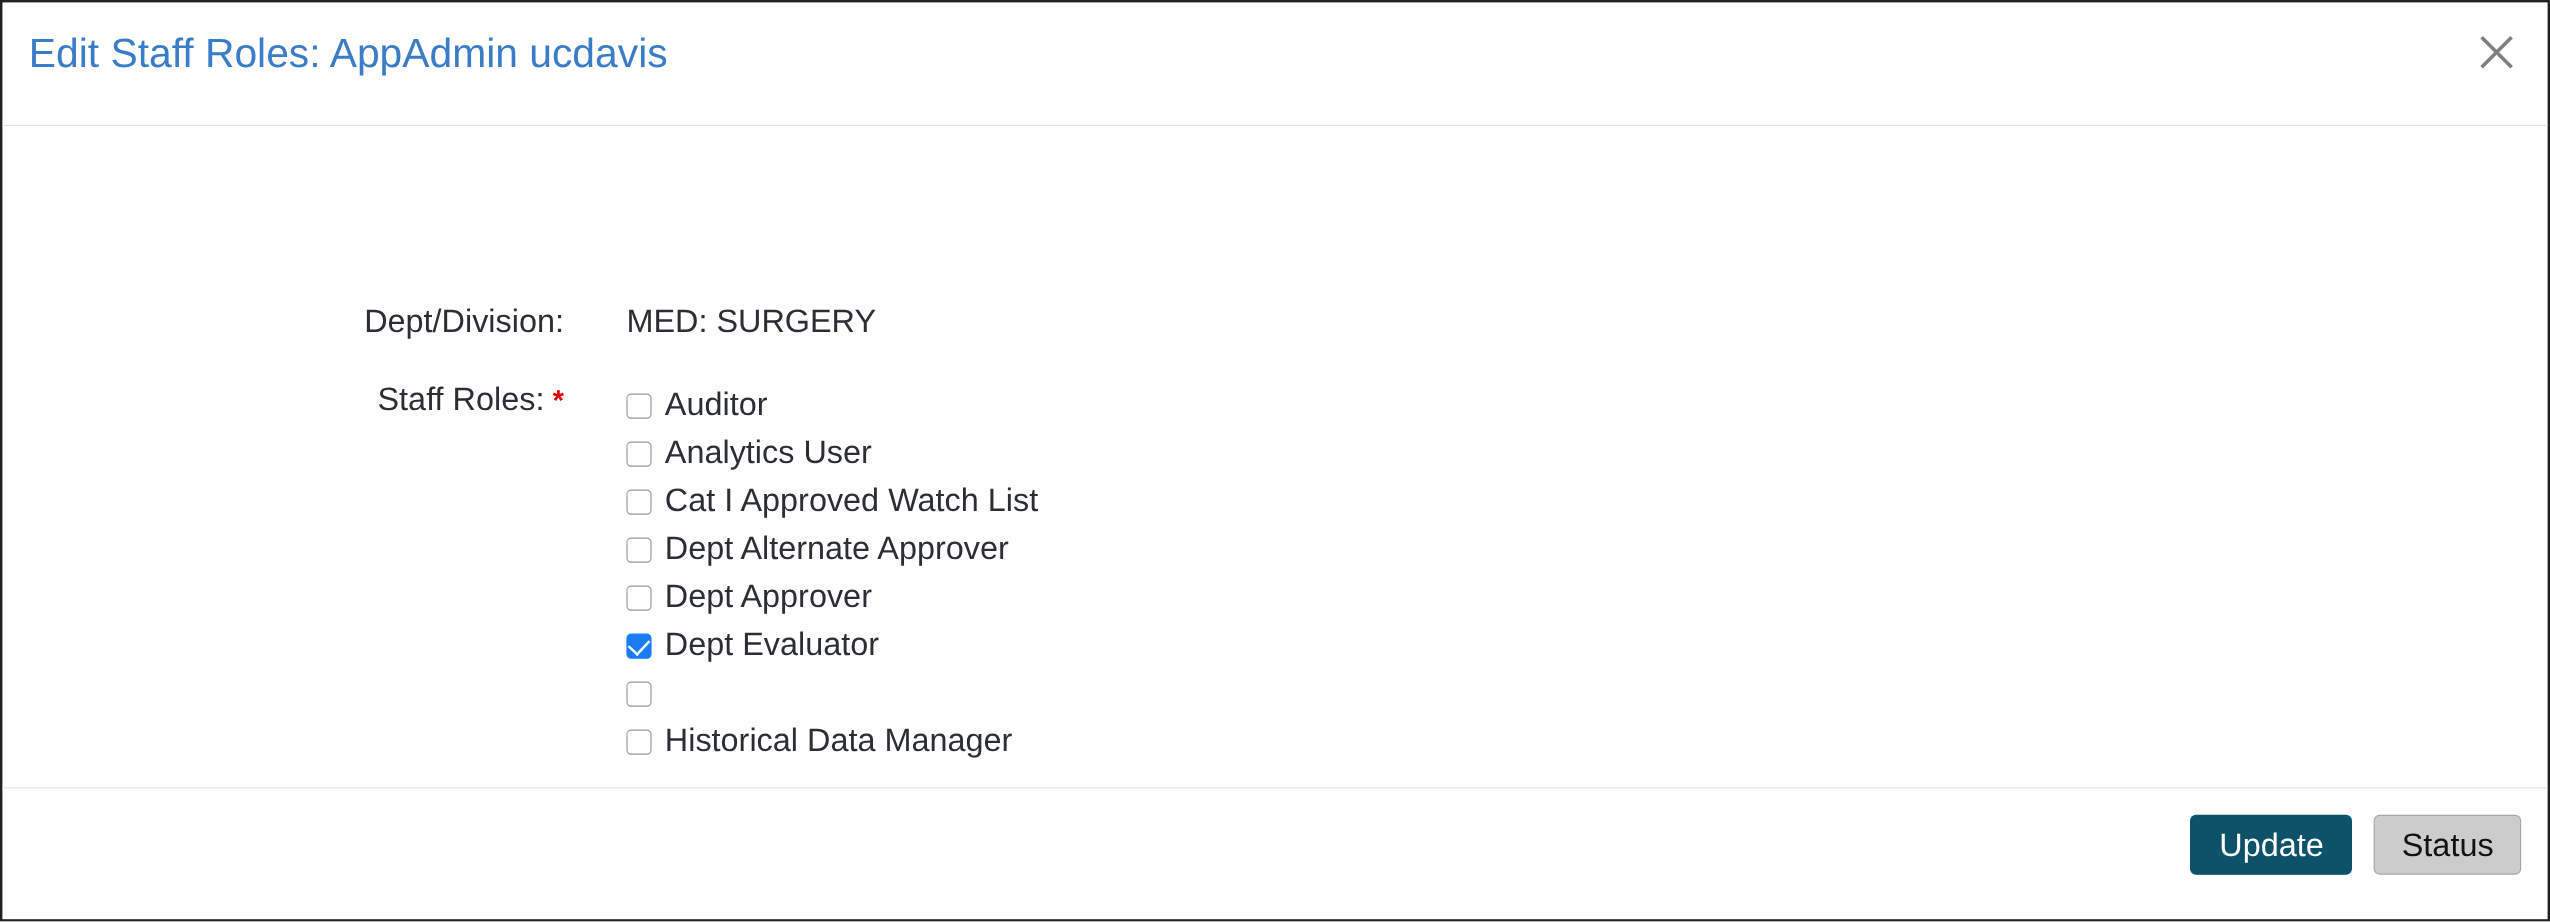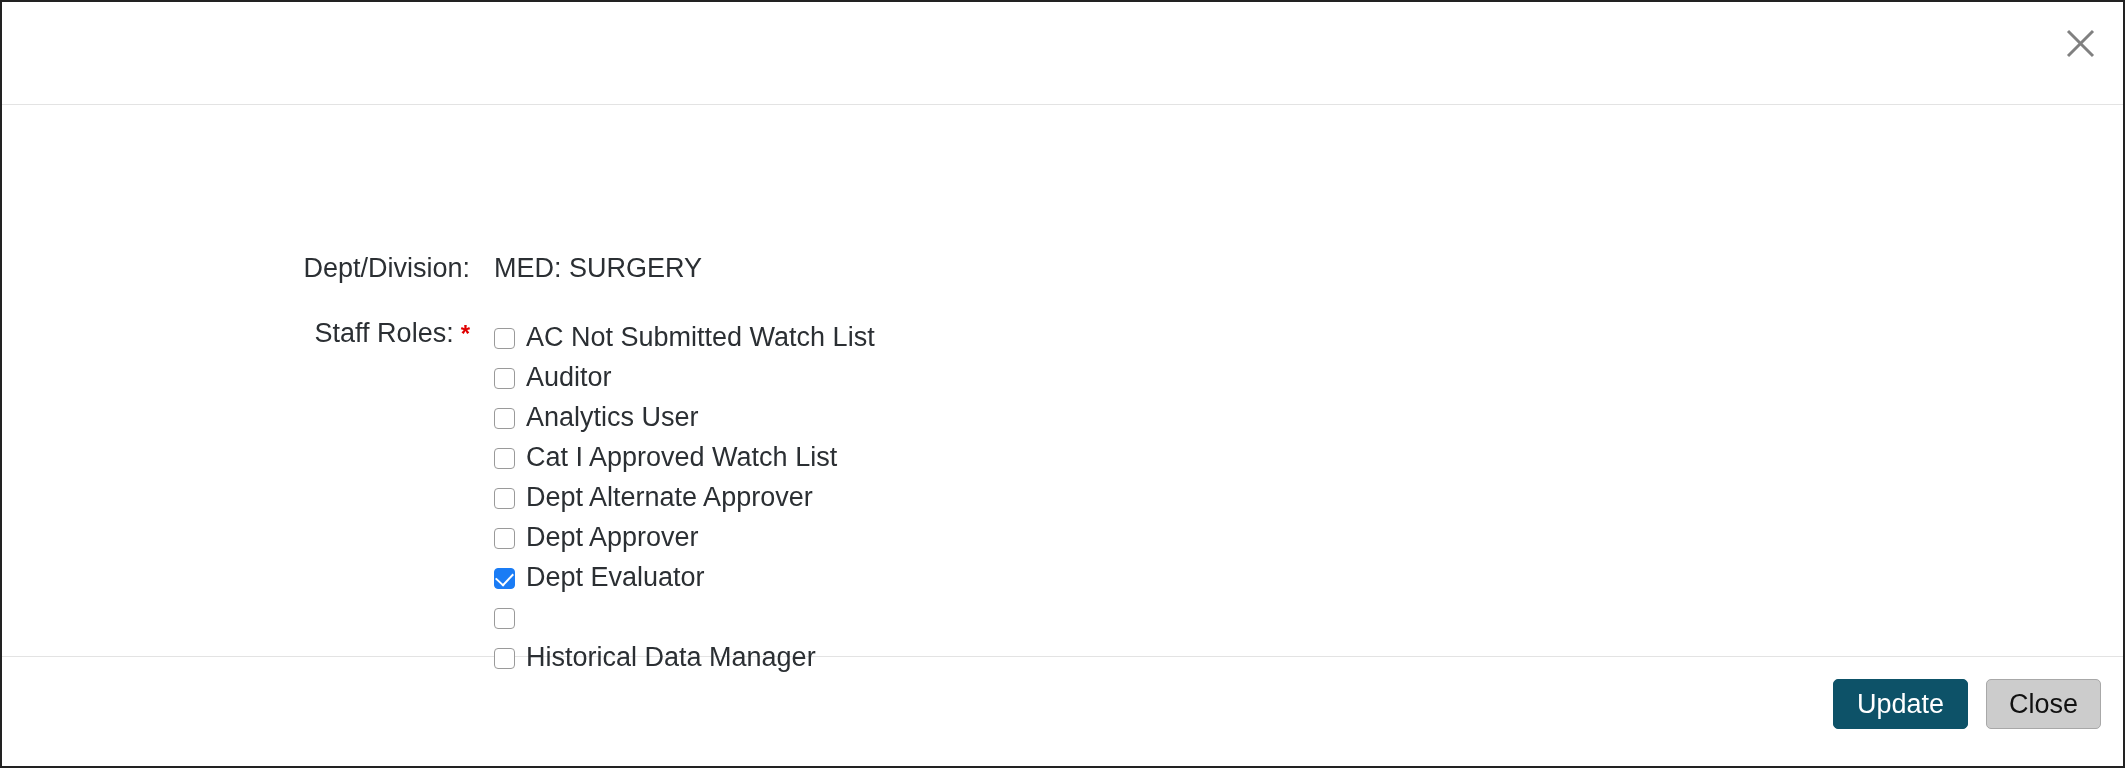--- a/index.html
+++ b/index.html
@@ -63,20 +63,21 @@
     box-sizing: border-box;
     border-bottom: 1px solid #e3e3e3;
   }
 
   .form-row {
     position: absolute;
     display: flex;
     align-items: flex-start;
     left: 0;
     width: 100%;
+    gap: 28px;
   }
   .row-dept { top: 147px; }
   .row-roles { top: 212px; }
 
   .field-label {
     width: 468px;
     text-align: right;
     font-size: 27px;
     line-height: 33px;
     color: #2b2f33;
@@ -186,20 +187,21 @@
     padding: 0 22px;
     border-color: #a8a8a8;
   }
 </style>
 </head>
 <body>
 
 <div class="modal">
 
   <div class="modal-header">
+    <div class="modal-title">Edit Staff Roles: AppAdmin ucdavis</div>
 
     <div class="close-x">
       <svg width="29" height="29" viewBox="0 0 29 29" aria-hidden="true">
         <line x1="2" y1="2" x2="27" y2="27" stroke="#808080" stroke-width="3"></line>
         <line x1="27" y1="2" x2="2" y2="27" stroke="#808080" stroke-width="3"></line>
       </svg>
     </div>
   </div>
 
   <div class="modal-body">
@@ -209,24 +211,20 @@
       <div class="field-value">MED: SURGERY</div>
     </div>
 
     <div class="form-row row-roles">
       <div class="field-label">
         <span>Staff Roles:</span><span class="req-star">*</span>
       </div>
 
       <div class="roles-list">
 
-        <label class="role-item">
-          <span class="cbox"></span>
-          <span class="role-label">AC Not Submitted Watch List</span>
-        </label>
 
         <label class="role-item">
           <span class="cbox"></span>
           <span class="role-label">Auditor</span>
         </label>
 
         <label class="role-item">
           <span class="cbox"></span>
           <span class="role-label">Analytics User</span>
         </label>
@@ -263,17 +261,17 @@
         </label>
 
 
       </div>
     </div>
   </div>
 
   <div class="modal-footer">
     <div class="footer-btns">
       <div class="btn btn-update">Update</div>
-      <div class="btn btn-close">Close</div>
+      <div class="btn btn-close">Status</div>
     </div>
   </div>
 
 </div>
 
 </body></html>

